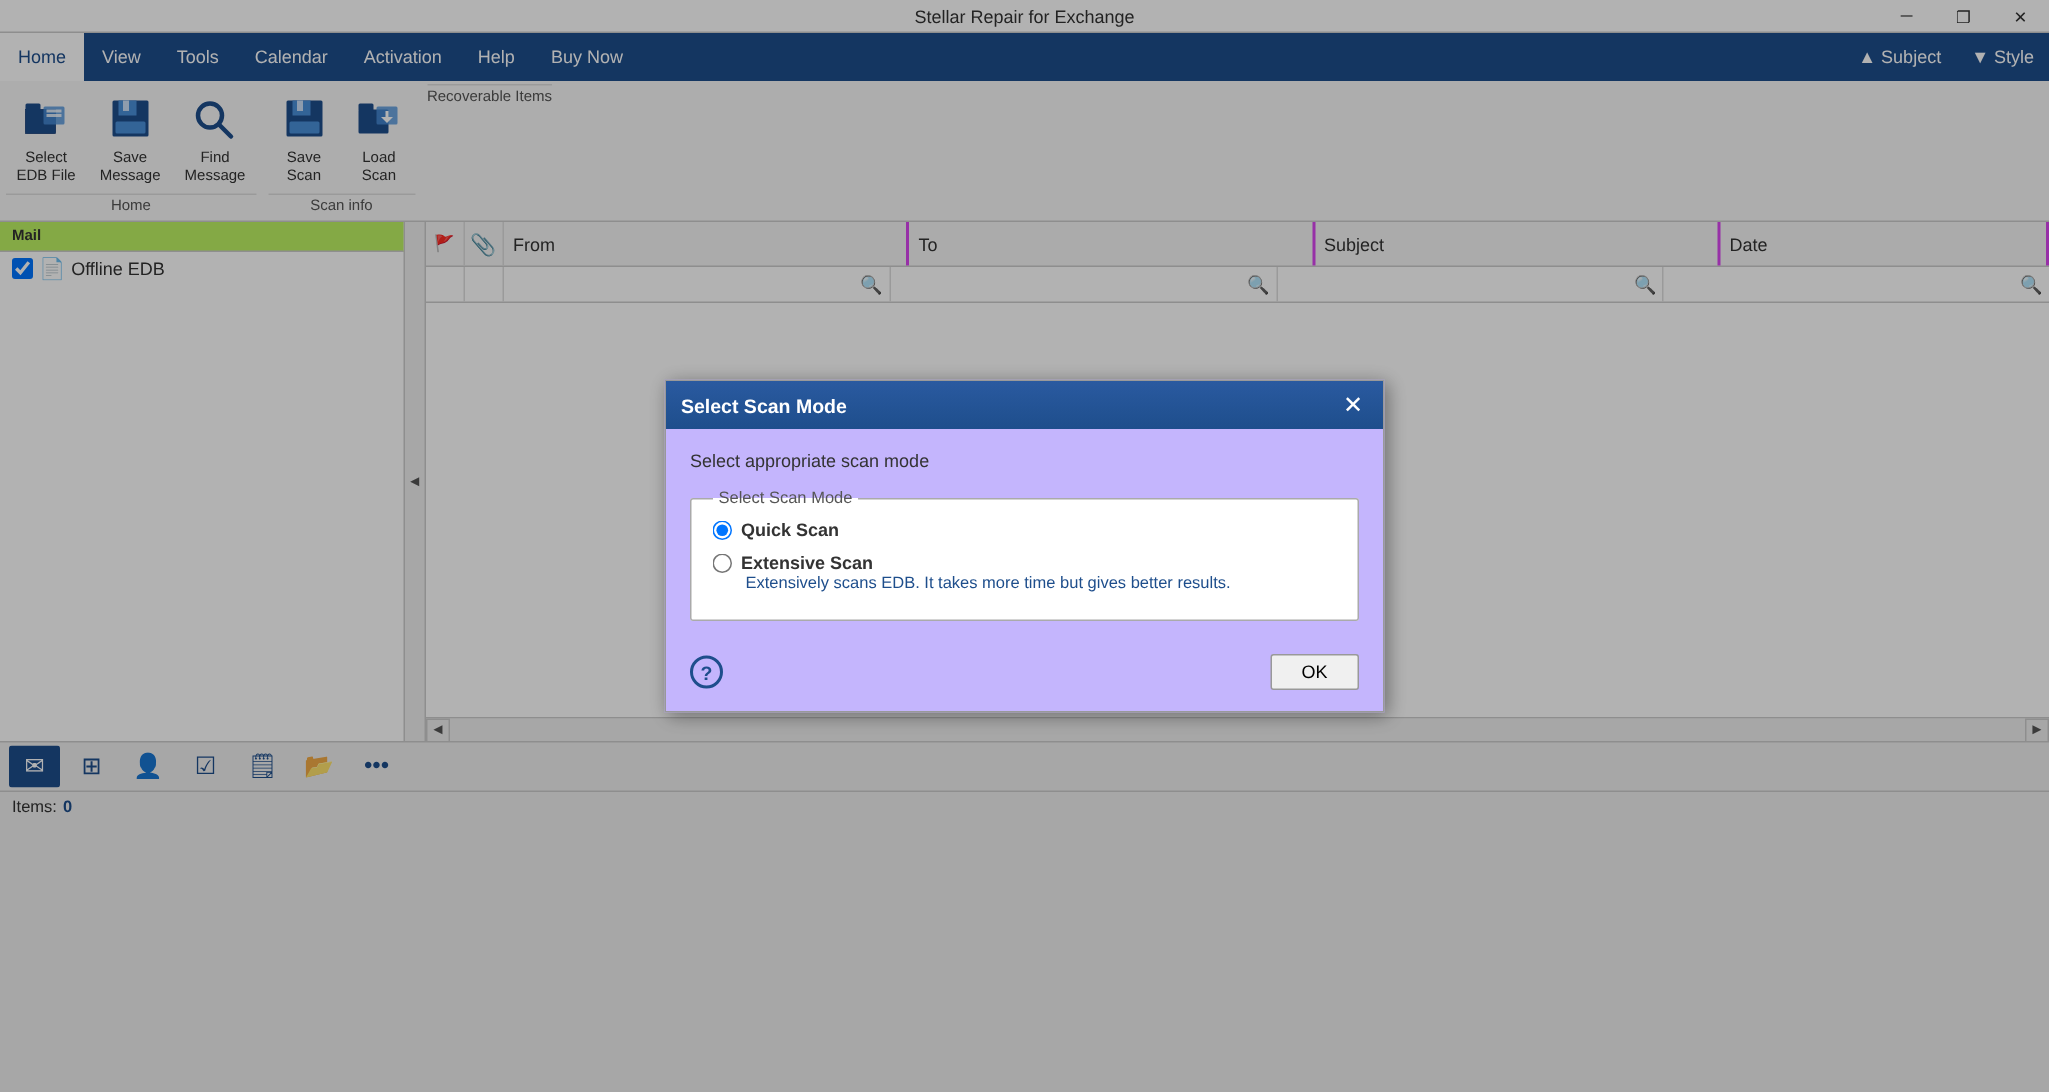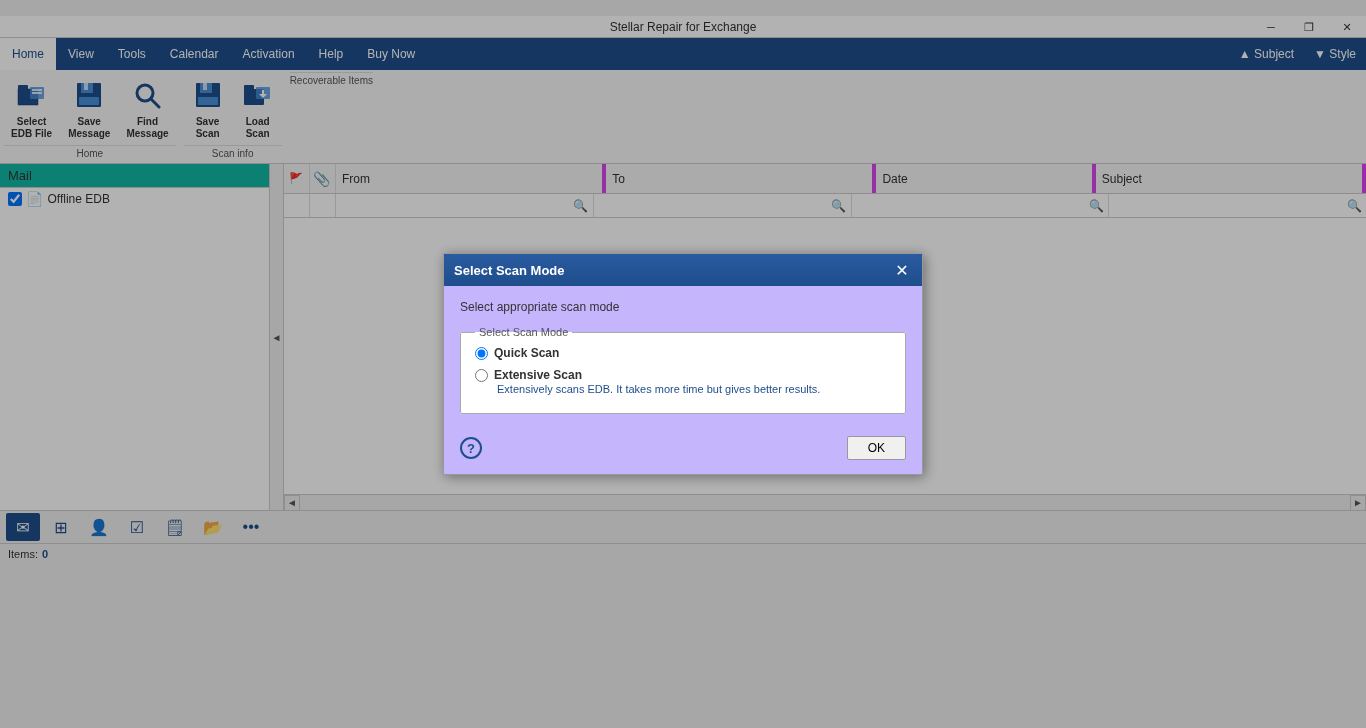--- a/index.html
+++ b/index.html
@@ -96,36 +96,35 @@
       color: #1e4e8c;
       line-height: 1;
       margin-bottom: 2px;
     }
     .ribbon-btn-label {
       font-size: 10px;
       color: #333;
       text-align: center;
       line-height: 1.2;
       white-space: nowrap;
-      font-weight: bold;
     }
 
     
     #sidebar {
       width: 270px;
       background: #fff;
       border-right: 1px solid #ccc;
       display: flex;
       flex-direction: column;
     }
     #sidebar-title {
-      background: #14b8a6;
+      background: #bef264;
       padding: 4px 8px;
-      font-size: 13px;
-      font-weight: normal;
+      font-size: 10px;
+      font-weight: bold;
       color: #333;
       border-bottom: 1px solid #ccc;
     }
     .sidebar-item {
       display: flex;
       align-items: center;
       padding: 3px 8px;
       cursor: pointer;
       gap: 4px;
     }
@@ -149,21 +148,21 @@
       background: #f5f5f5;
       height: 30px;
     }
     .col-icon { width: 26px; border-right: 1px solid #ddd; display: flex; align-items: center; justify-content: center; color: #666; font-size: 11px; }
     .col-attach { width: 26px; border-right: 1px solid #ddd; display: flex; align-items: center; justify-content: center; color: #666; font-size: 14px; }
     .col-header {
       flex: 1;
       padding: 0 6px;
       display: flex;
       align-items: center;
-      border-right: 4px solid #d946ef;
+      border-right: 2px solid #d946ef;
       font-size: 12px;
       color: #333;
       font-weight: normal;
     }
     .col-date { flex: 0.8; }
 
     
     #filter-row {
       display: flex;
       border-bottom: 1px solid #ccc;
@@ -381,21 +380,20 @@
       border-top: 1px solid #ddd;
       margin: 0 4px;
     }
 
     #app-wrapper {
       width: 1366px;
       height: 547px;
       display: flex;
       flex-direction: column;
       overflow: hidden;
-      margin-top: 16px;
     }
   </style>
 </head>
 <body>
 
 <div id="app-wrapper">
 
   <div id="titlebar">
     <span id="titlebar-title">Stellar Repair for Exchange</span>
     <div id="window-controls">
@@ -515,22 +513,22 @@
 
       <div id="table-header">
         <div class="col-icon">
           <span>🚩</span>
         </div>
         <div class="col-attach">
           <span>📎</span>
         </div>
         <div class="col-header">From</div>
         <div class="col-header">To</div>
+        <div class="col-header">Subject</div>
         <div class="col-header col-date">Date</div>
-        <div class="col-header">Subject</div>
       </div>
 
       <div id="filter-row">
         <div class="filter-icon-cell"></div>
         <div class="filter-attach-cell"></div>
         <div class="filter-input">
           <input type="text" placeholder="" style="">
           <span class="filter-search-icon">🔍</span>
         </div>
         <div class="filter-input">

